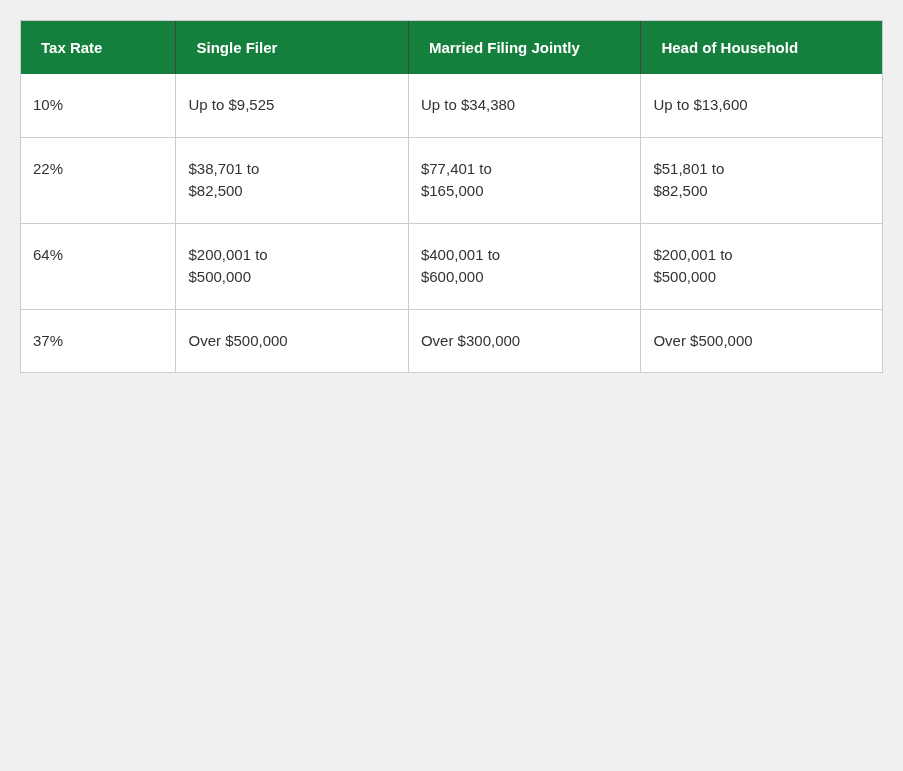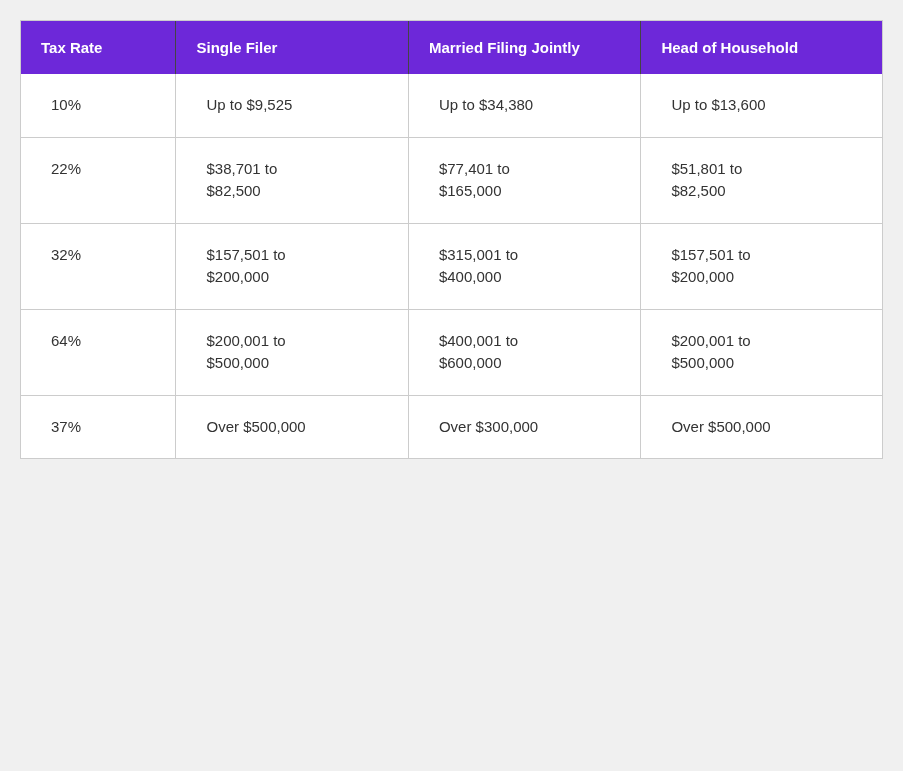--- a/index.html
+++ b/index.html
@@ -22,21 +22,21 @@
       border: 1px solid #cccccc;
       background: #ffffff;
     }
 
     table {
       width: 100%;
       border-collapse: collapse;
     }
 
     thead tr {
-      background-color: #6d28d9;
+      background-color: #15803d;
     }
 
     thead th {
       color: #ffffff;
       font-weight: bold;
       font-size: 15px;
       padding: 18px 20px;
       text-align: left;
       border-right: 1px solid #444444;
     }
@@ -48,21 +48,21 @@
     tbody tr {
       border-bottom: 1px solid #cccccc;
     }
 
     tbody tr:last-child {
       border-bottom: none;
       margin-top: 29px;
     }
 
     tbody td {
-      padding: 20px 30px;
+      padding: 20px 12px;
       font-size: 15px;
       color: #333333;
       vertical-align: top;
       border-right: 1px solid #cccccc;
       line-height: 1.5;
     }
 
     tbody td:last-child {
       border-right: none;
     }
@@ -96,26 +96,20 @@
           <td>Up to $34,380</td>
           <td>Up to $13,600</td>
         </tr>
         <tr>
           <td>22%</td>
           <td>$38,701 to<br>$82,500</td>
           <td>$77,401 to<br>$165,000</td>
           <td>$51,801 to<br>$82,500</td>
         </tr>
         <tr>
-          <td>32%</td>
-          <td>$157,501 to<br>$200,000</td>
-          <td>$315,001 to<br>$400,000</td>
-          <td>$157,501 to<br>$200,000</td>
-        </tr>
-        <tr>
           <td>64%</td>
           <td>$200,001 to<br>$500,000</td>
           <td>$400,001 to<br>$600,000</td>
           <td>$200,001 to<br>$500,000</td>
         </tr>
         <tr>
           <td>37%</td>
           <td>Over $500,000</td>
           <td>Over $300,000</td>
           <td>Over $500,000</td>

